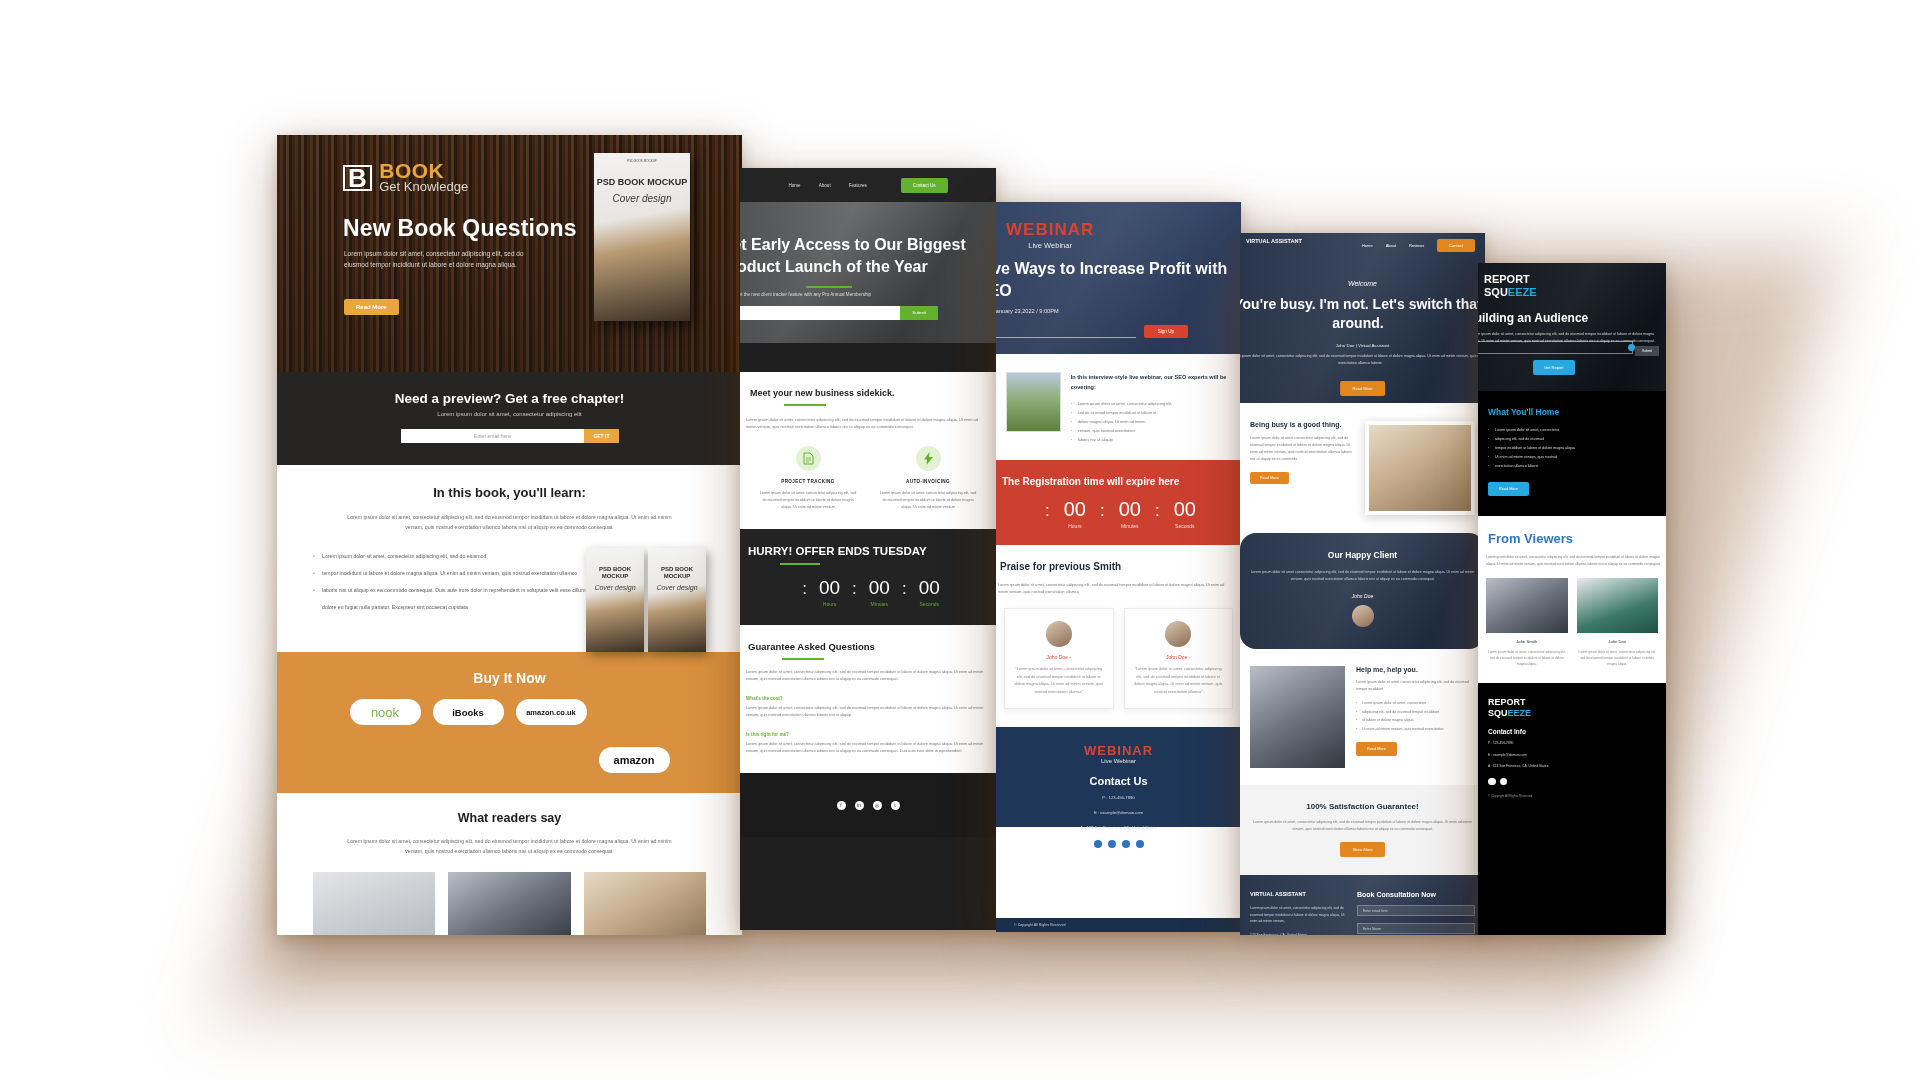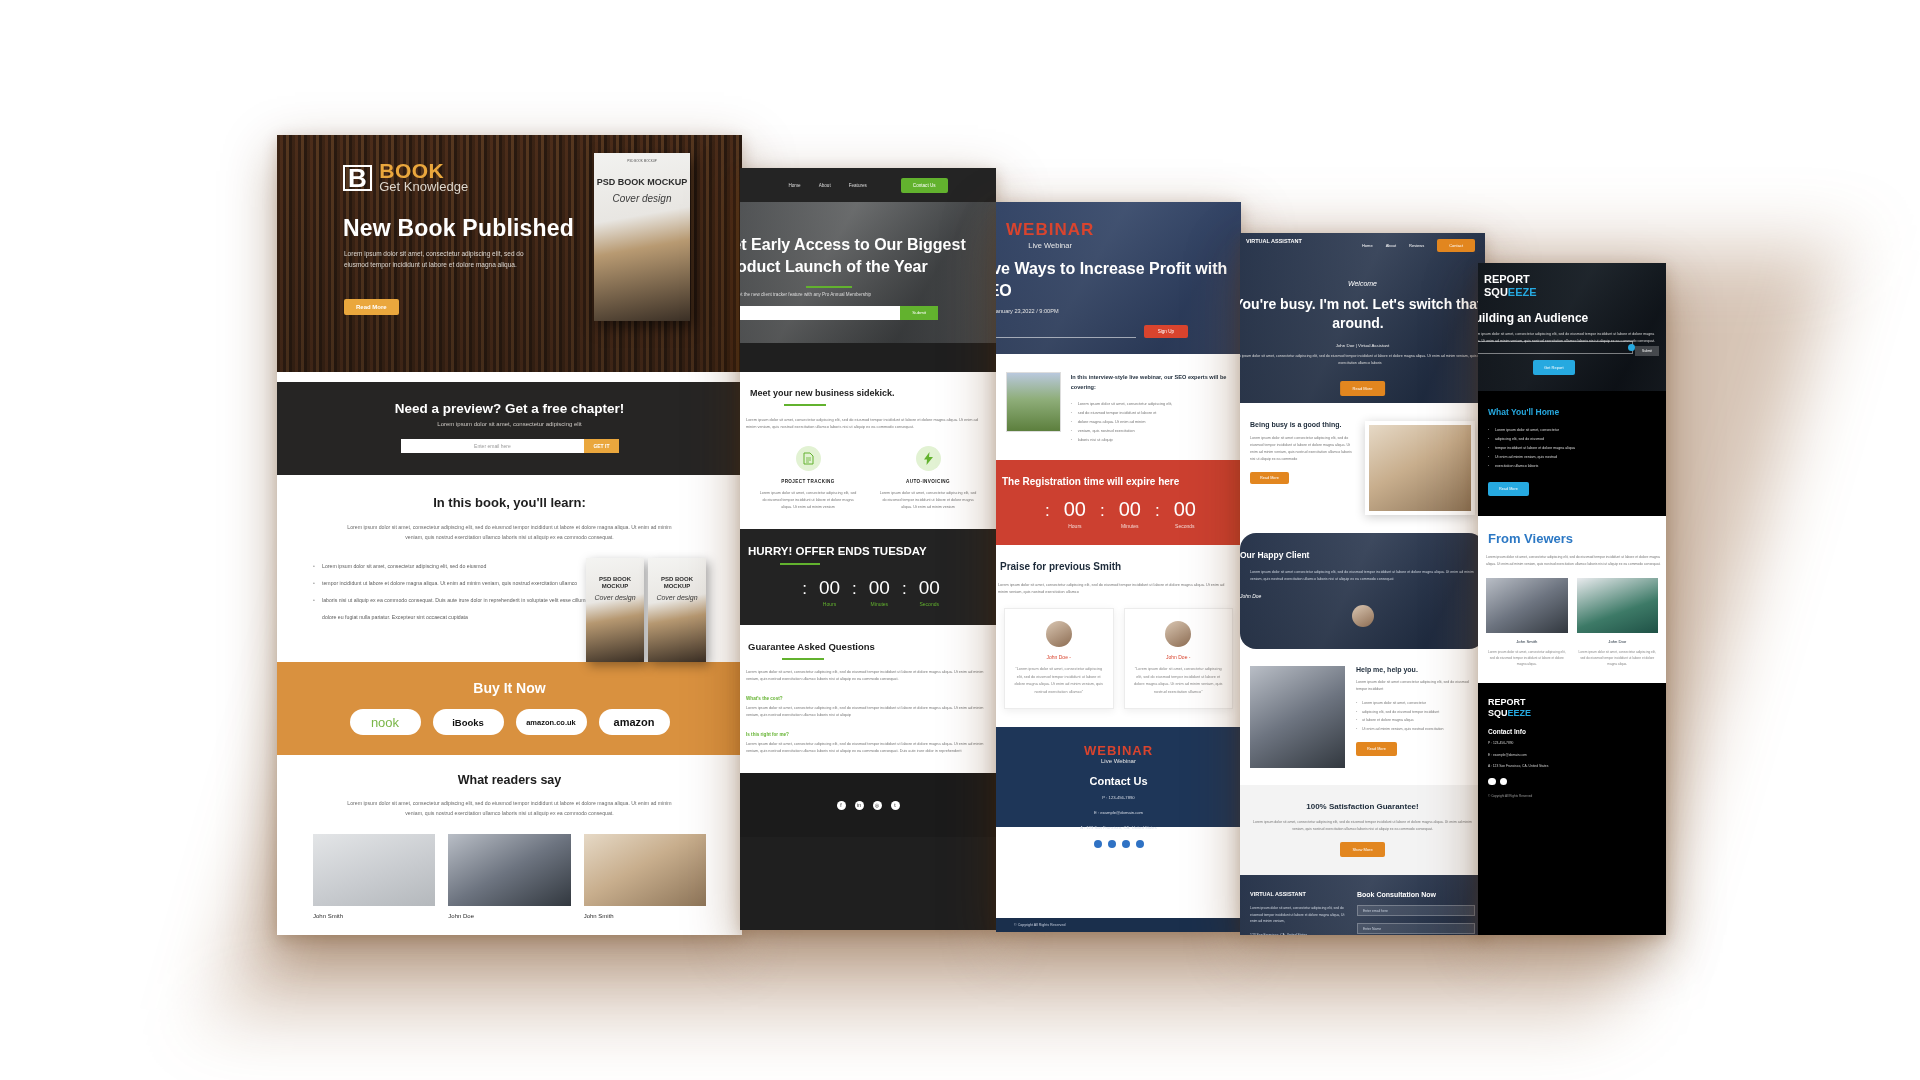--- a/index.html
+++ b/index.html
@@ -75,21 +75,21 @@
   .p1-h1 { position:absolute; left:66px; top:80px; color:#fff; font-size:23px; font-weight:700; letter-spacing:.2px;}
   .p1-p { position:absolute; left:67px; top:113px; width:200px; color:#ded9d3; font-size:6.5px; line-height:11px;}
   .p1-btn { position:absolute; left:67px; top:164px; background:#eaa73d; color:#fff;
             font-size:6px; font-weight:700; padding:5px 12px; border-radius:2px; }
   .p1-mock { position:absolute; right:52px; top:18px; width:96px; height:168px;
              background:linear-gradient(170deg,#f2f2f0 0%,#e8e6e2 38%,#b89a72 56%,#3b3026 100%);
              box-shadow:4px 6px 14px rgba(0,0,0,.5); }
   .p1-mock .mt { text-align:center; color:#2c2c2c; font-weight:700; font-size:9px; line-height:10px; padding-top:30px;}
   .p1-mock .ms { text-align:center; color:#3b3b3b; font-size:10px; font-style:italic; padding-top:6px;}
   .p1-mock .mtiny { text-align:center; color:#555; font-size:3px; padding-top:6px;}
-  .p1-cta { background:#262524; padding:19px 0 22px;margin-top:10px; }
+  .p1-cta { background:#262524; padding:19px 0 22px; }
   .p1-cta h3 { color:#fff; font-size:13.5px; font-weight:700; }
   .p1-cta p { color:#cdc9c4; font-size:6px; margin-top:5px; }
   .p1-form { display:flex; width:218px; margin:12px auto 0; height:14px; }
   .p1-form .inp { flex:1; background:#fff; font-size:5px; color:#9a9a9a; padding:4px 5px; }
   .p1-form .sub { background:#eaa73d; color:#fff; font-size:5px; font-weight:700; padding:4px 9px; }
   .p1-learn { background:#fff; padding:20px 0 0; }
   .p1-learn h3 { font-size:13px; font-weight:700; color:#1d1d1d; }
   .p1-learn .lead { width:340px; margin:12px auto 0; font-size:5.2px; line-height:10px; color:#6a6a6a; text-align:center;}
   .p1-row { display:flex; margin-top:16px; padding:0 36px; }
   .p1-bul { flex:1; }
@@ -101,21 +101,21 @@
   .p1-bk .mt{ text-align:center; color:#2c2c2c; font-weight:700; font-size:6px; line-height:7px; padding-top:18px;}
   .p1-bk .ms{ text-align:center; color:#3b3b3b; font-size:7px; font-style:italic; padding-top:4px;}
   .p1-buy { background:#d9913f; padding:18px 16px 20px; }
   .p1-buy h3 { color:#fff; font-size:14px; font-weight:700; }
   .p1-stores { display:flex; justify-content:center; gap:12px; margin-top:13px; }
   .p1-store { background:#fff; border-radius:18px; width:71px; height:26px; display:flex;
               align-items:center; justify-content:center; font-size:9px; font-weight:700; color:#111; }
   .p1-store.nook { color:#7ab648; font-weight:400; font-size:13px; }
   .p1-store.ibooks { font-size:9.5px; }
   .p1-store.amzuk { font-size:7.5px; }
-  .p1-store.amz { font-size:11px; }
+  .p1-store.amz { font-size:11px;margin-top:48px; }
   .p1-read { background:#fff; padding:18px 0 0; }
   .p1-read h3 { font-size:12.5px; font-weight:700; color:#1d1d1d; }
   .p1-read .lead { width:340px; margin:11px auto 0; font-size:5.2px; line-height:10px; color:#6a6a6a; text-align:center; }
   .p1-people { display:flex; gap:13px; padding:16px 36px 0; }
   .p1-person { flex:1; }
   .p1-person .pic { height:72px; }
   .p1-person .nm { font-size:6px; color:#2c2c2c; margin-top:7px; }
 
   
   #page2 { left:740px; top:168px; width:256px; height:762px; background:#1f1f1f; }
@@ -215,21 +215,21 @@
   .p4-hero .sub { position:absolute; top:110px; width:100%; text-align:center; color:#eee; font-size:4.4px; }
   .p4-hero .lead { position:absolute; top:120px; left:-10px; width:260px; text-align:center; color:#ddd; font-size:3.6px; line-height:7px; }
   .p4-hero .btn { position:absolute; top:148px; left:50%; transform:translateX(-50%);
                   background:#e2861f; color:#fff; font-size:4px; padding:5px 13px; border-radius:2px; }
   .p4-sec1 { background:#fff; display:flex; padding:18px 10px; gap:10px; }
   .p4-sec1 .tx { flex:1; }
   .p4-sec1 h3 { font-size:7px; font-weight:700; color:#1d2b3a; }
   .p4-sec1 p { font-size:3.6px; line-height:7px; color:#777; margin-top:7px; }
   .p4-sec1 .btn { display:inline-block; background:#e2861f; color:#fff; font-size:3.8px; padding:4px 10px; margin-top:9px; border-radius:2px; }
   .p4-sec1 .im { width:110px; height:94px; border:4px solid #fff; box-shadow:0 2px 10px rgba(0,0,0,.2); }
-  .p4-happy { padding:17px 0 22px; text-align:left; position:relative;border-radius:16px; }
+  .p4-happy { padding:17px 0 22px; text-align:center; position:relative;border-radius:16px; }
   .p4-happy h3 { color:#fff; font-size:8.5px; font-weight:700; }
   .p4-happy .lead { width:225px; margin:9px auto 0; color:#cfd6e0; font-size:3.6px; line-height:7px; }
   .p4-happy .nm { color:#fff; font-size:5px; margin-top:10px; font-style:italic; }
   .p4-happy .av { width:22px; height:22px; margin:6px auto 0; }
   .p4-sec2 { background:#fff; display:flex; padding:17px 10px; gap:11px; }
   .p4-sec2 .im { width:95px; height:102px; }
   .p4-sec2 .tx { flex:1; }
   .p4-sec2 h3 { font-size:7px; font-weight:700; color:#1d2b3a; }
   .p4-sec2 p { font-size:3.6px; line-height:7px; color:#777; margin-top:6px; }
   .p4-sec2 li { list-style:none; font-size:3.6px; color:#777; line-height:8.5px; position:relative; padding-left:6px; }
@@ -294,21 +294,21 @@
 
   <div class="page" id="page1">
     <div class="p1-hero photo-books">
       <div class="p1-logo">
         <span class="p1-logoB">B</span>
         <span class="p1-logoTxt">
           <div class="p1-book">BOOK</div>
           <div class="p1-know">Get Knowledge</div>
         </span>
       </div>
-      <div class="p1-h1">New Book Published</div>
+      <div class="p1-h1">New Book Questions</div>
       <div class="p1-p">Lorem ipsum dolor sit amet, consectetur adipiscing elit, sed do eiusmod tempor incididunt ut labore et dolore magna aliqua.</div>
       <div class="p1-btn">Read More</div>
       <div class="p1-mock">
         <div class="mtiny">PSD BOOK MOCKUP</div>
         <div class="mt" style="padding-top:14px">PSD BOOK MOCKUP</div>
         <div class="ms">Cover design</div>
       </div>
     </div>
     <div class="p1-cta center">
       <h3>Need a preview? Get a free chapter!</h3>

